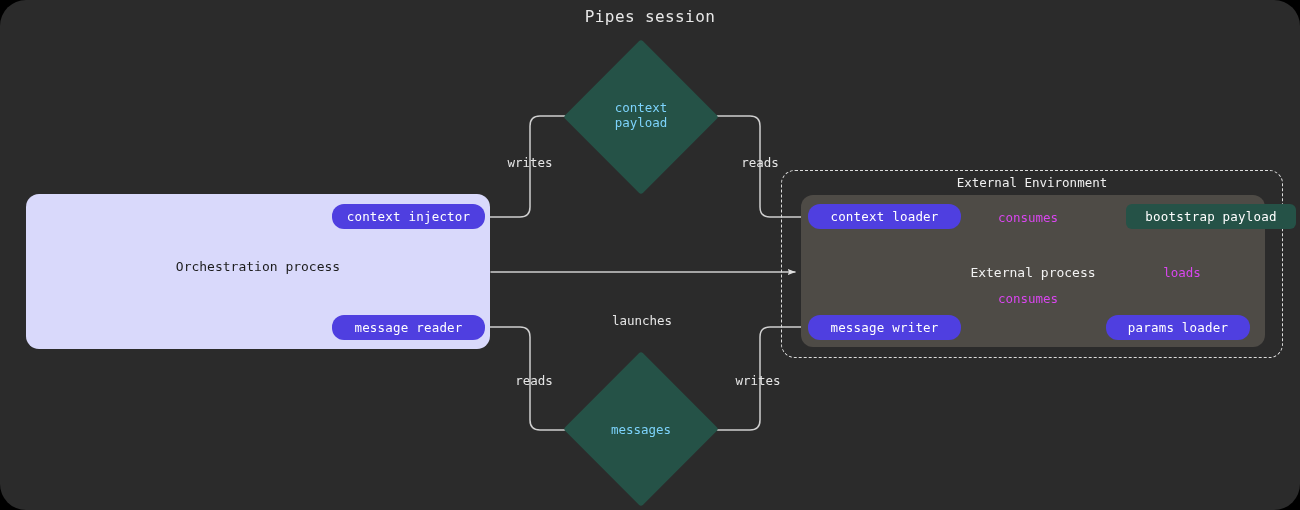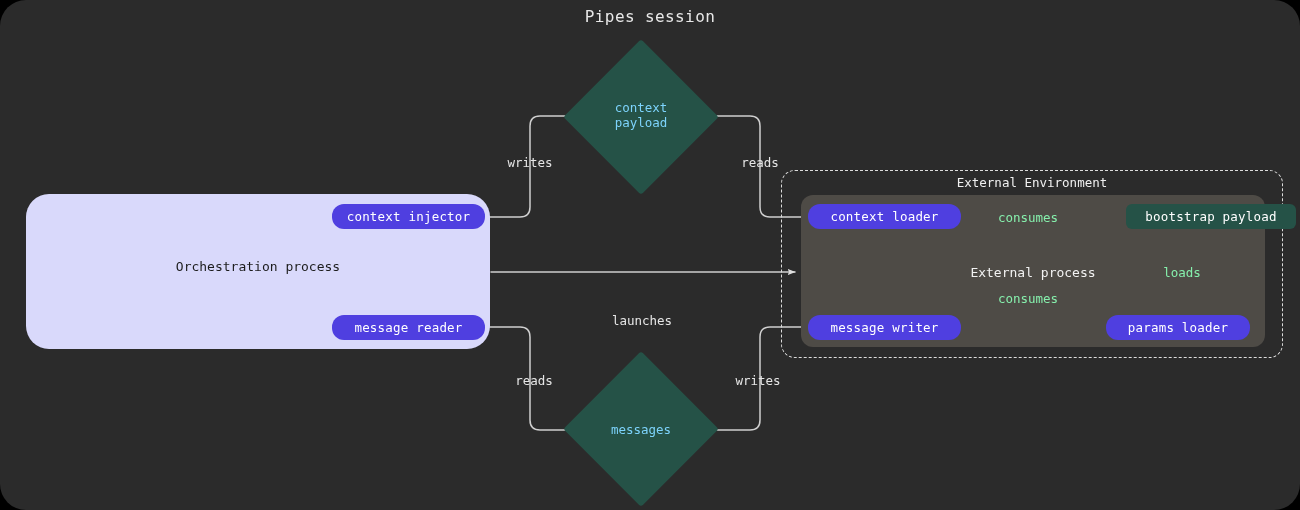--- a/index.html
+++ b/index.html
@@ -42,21 +42,21 @@
   }
 
   
   .orch-box {
     position: absolute;
     left: 26px;
     top: 194px;
     width: 464px;
     height: 155px;
     background: #d9d9fb;
-    border-radius: 23px;
+    border-radius: 13px;
     box-sizing: border-box;
   }
   .orch-label {
     position: absolute;
     left: 0;
     top: 65px;
     width: 464px;
     text-align: center;
     color: #1c1c1c;
     font-size: 13px;
@@ -155,21 +155,21 @@
   #diamond-messages-label { left: 566px; top: 422px; width: 150px; }
 
   
   .edge-label {
     position: absolute;
     color: #e6e6e6;
     font-size: 12.5px;
     white-space: nowrap;
     text-align: center;
   }
-  .edge-label.dim { color: #86efac; }
+  .edge-label.dim { color: #d946ef; }
   #lbl-writes-top   { left: 470px;  top: 155px; width: 120px; }
   #lbl-reads-top    { left: 700px;  top: 155px; width: 120px; }
   #lbl-launches     { left: 582px;  top: 266px; width: 120px; margin-top: 47px; }
   #lbl-reads-bottom { left: 474px;  top: 373px; width: 120px; }
   #lbl-writes-bottom{ left: 698px;  top: 373px; width: 120px; }
   #lbl-consumes-top { left: 968px;  top: 210px; width: 120px; }
   #lbl-consumes-mid { left: 968px;  top: 291px; width: 120px; }
   #lbl-loads        { left: 1122px; top: 265px; width: 120px; }
 </style>
 </head>

